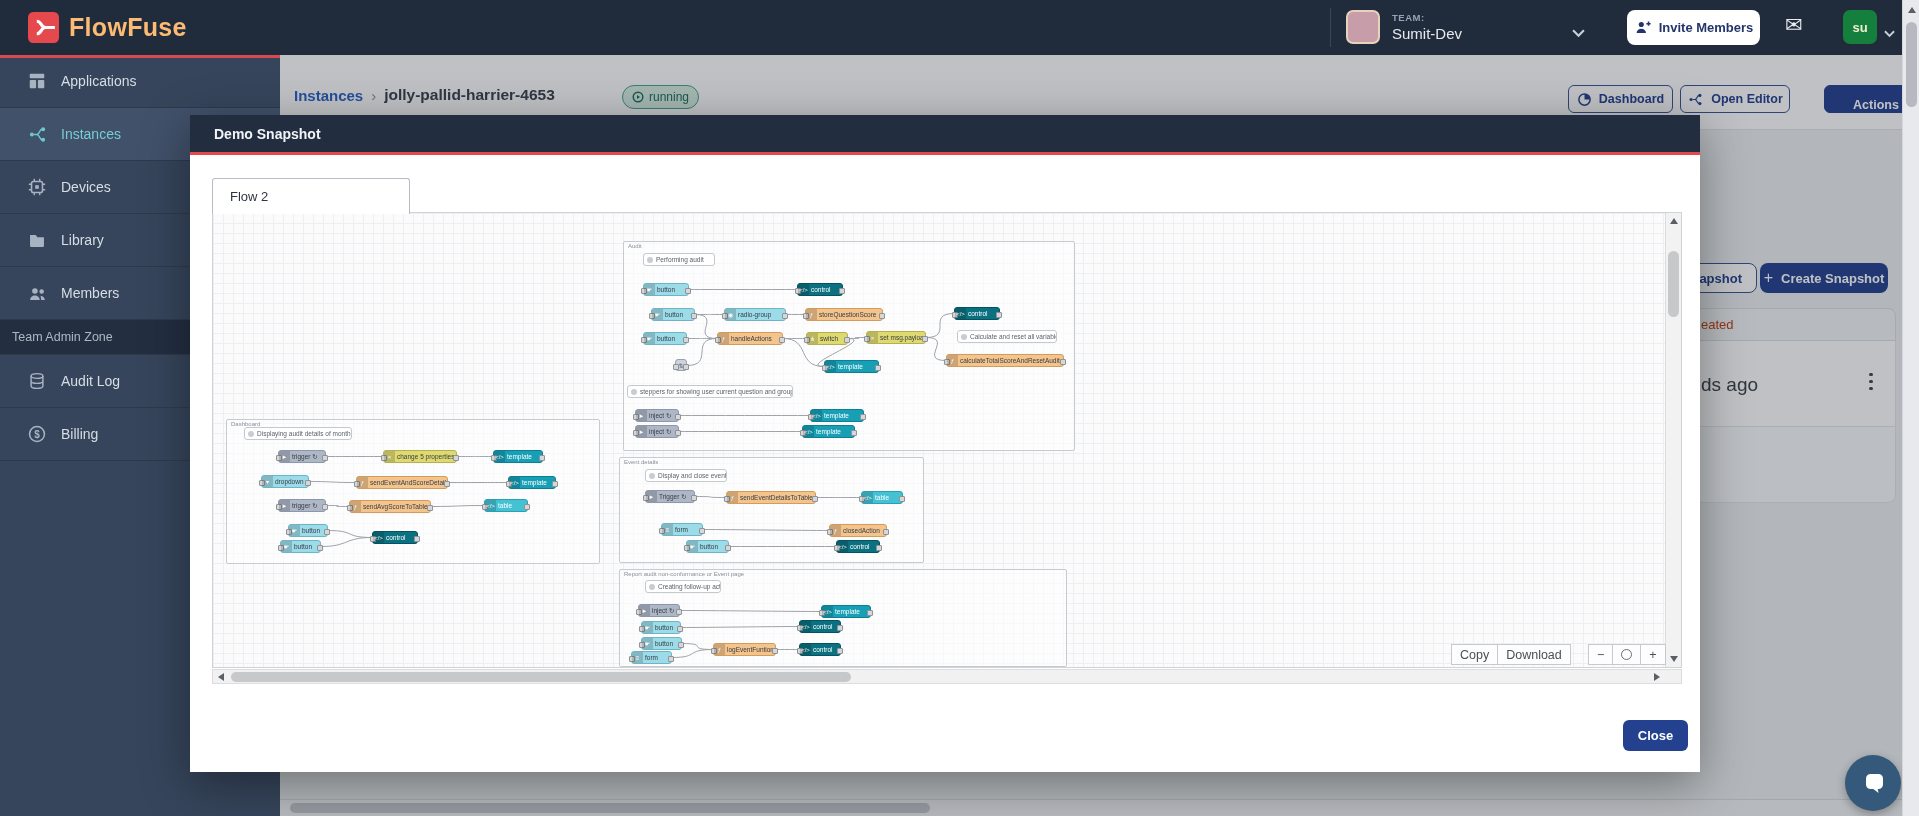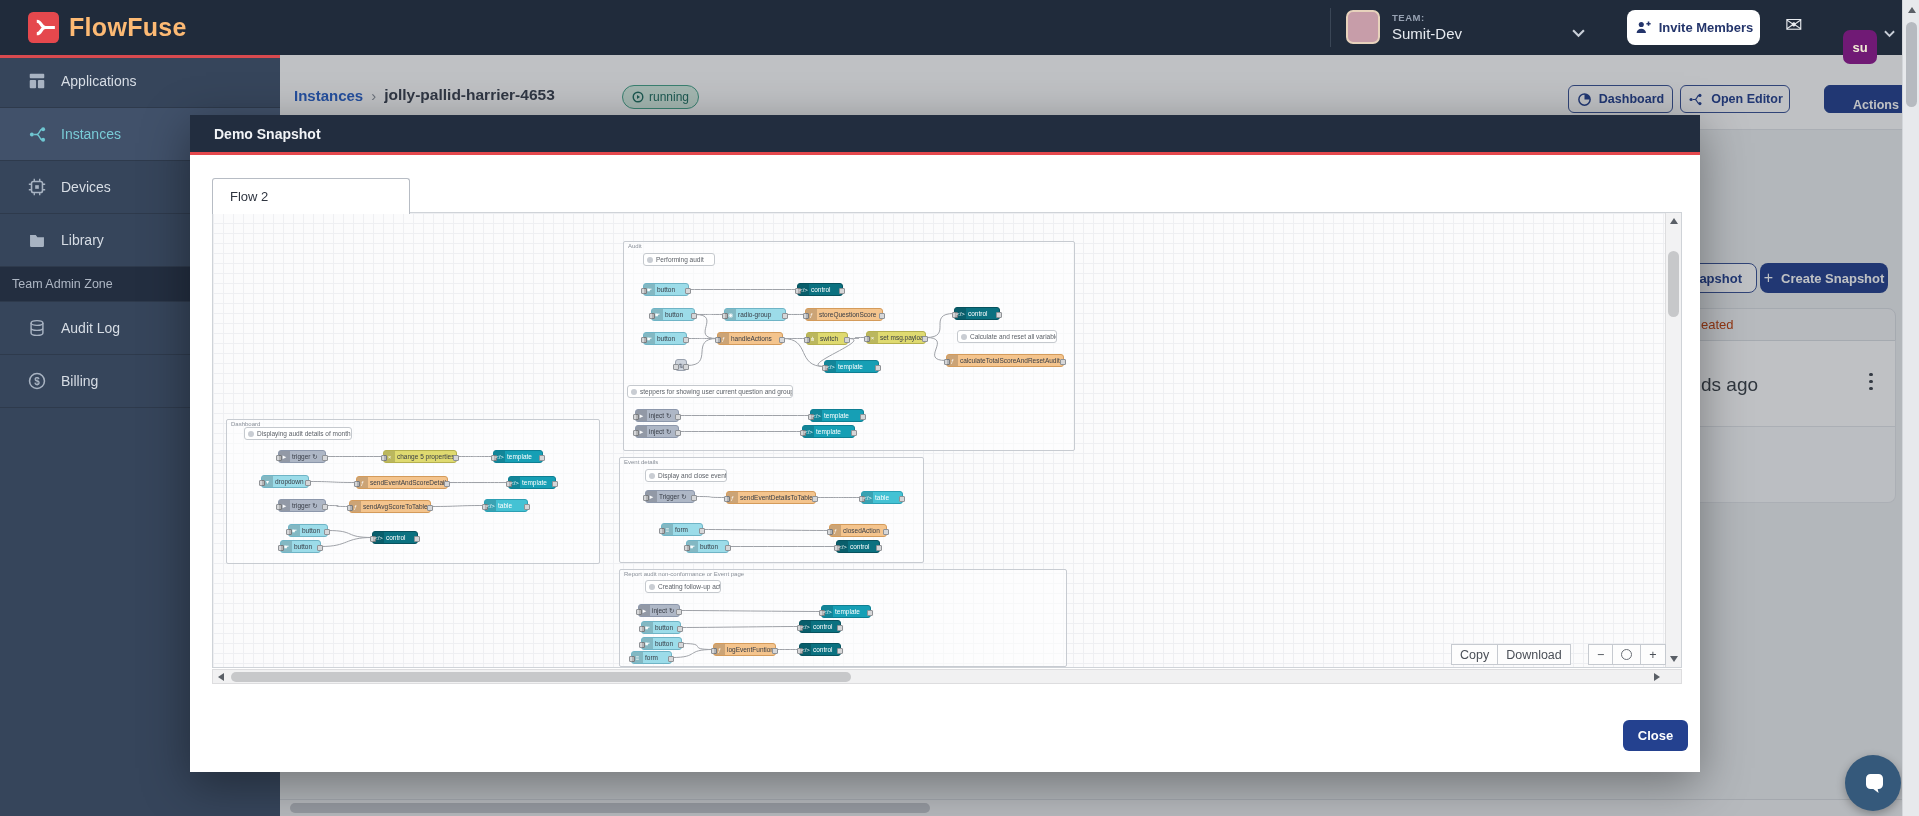--- a/index.html
+++ b/index.html
@@ -13,21 +13,21 @@
   .brand-name { color:#fdba74; font-size:25px; font-weight:600; letter-spacing:.3px; }
   .tb-divider { position:absolute; left:1330px; top:8px; width:1px; height:39px; background:#3A4656; }
   .team-sel { position:absolute; left:1346px; top:10px; display:flex; align-items:center; cursor:pointer; }
   .team-avatar { width:34px; height:34px; border-radius:7px; background:#C79DA9; border:2px solid #E7D2BC; }
   .team-txt { margin-left:12px; }
   .team-label { font-size:9.5px; font-weight:bold; color:#97A2B2; letter-spacing:.5px; }
   .team-name { font-size:15px; color:#E6EAF0; margin-top:2px; }
   .tb-chevron { position:absolute; left:1572px; top:24px; color:#C9CFD8; }
   .invite-btn { position:absolute; left:1627px; top:10px; width:133px; height:35px; background:#FFFFFF; border-radius:8px; display:flex; align-items:center; justify-content:center; gap:7px; color:#24356B; font-size:13px; font-weight:bold; cursor:pointer; }
   .mail-icon { position:absolute; left:1785px; top:13px; font-size:21px; color:#E8EBEF; cursor:pointer; }
-  .user-avatar { position:absolute; left:1843px; top:10px; width:34px; height:34px; border-radius:7px; background:#701a75; color:#F1EDD3; font-size:13px; font-weight:bold; display:flex; align-items:center; justify-content:center; cursor:pointer;margin-top:20px; }
+  .user-avatar { position:absolute; left:1843px; top:10px; width:34px; height:34px; border-radius:7px; background:#15803d; color:#F1EDD3; font-size:13px; font-weight:bold; display:flex; align-items:center; justify-content:center; cursor:pointer; }
   .tb-chevron2 { position:absolute; left:1884px; top:24px; color:#C9CFD8; }
 
   
   .sidebar { position:absolute; left:0; top:55px; width:280px; height:761px; background:#36455B; z-index:12; }
   .side-redline { position:absolute; left:0; top:0; width:280px; height:3px; background:#D84A4F; }
   .snav-item { height:53px; display:flex; align-items:center; padding-left:26px; gap:13px; border-bottom:1px solid #2E3A4C; color:#D7DDE5; font-size:14px; cursor:pointer; }
   .snav-item .snav-icon { color:#A8B3C2; display:flex; width:22px; justify-content:center; }
   .snav-item.active { background:#41516A; color:#79CBD6; }
   .snav-item.active .snav-icon { color:#6FC7D2; }
   .snav-section { height:35px; background:#232E40; color:#AEB7C4; font-size:12.5px; display:flex; align-items:center; padding-left:12px; border-bottom:1px solid #2E3A4C; }
@@ -221,20 +221,31 @@
           </span>
           <span>Devices</span>
         </div>
         <div class="snav-item">
           <span class="snav-icon">
             <svg width="20" height="18" viewBox="0 0 22 22">
               <path d="M2.5 5h7l2 2.5h8V18a1.5 1.5 0 01-1.5 1.5H4A1.5 1.5 0 012.5 18z" fill="currentColor"></path>
             </svg>
           </span>
           <span>Library</span>
+        </div>
+        <div class="snav-item">
+          <span class="snav-icon">
+            <svg width="21" height="19" viewBox="0 0 22 22">
+              <circle cx="8" cy="8" r="3.2" fill="currentColor"></circle>
+              <path d="M2.5 18.5c0-3.2 2.6-5.2 5.5-5.2s5.5 2 5.5 5.2z" fill="currentColor"></path>
+              <circle cx="15.8" cy="8.8" r="2.6" fill="currentColor"></circle>
+              <path d="M14.6 13.6c2.8.4 4.9 2.3 4.9 4.9h-4.2" fill="currentColor"></path>
+            </svg>
+          </span>
+          <span>Members</span>
         </div>
       </div>
     <div class="snav-section">Team Admin Zone</div>
     <div id="sidebar-admin">
         <div class="snav-item">
           <span class="snav-icon">
             <svg width="20" height="20" viewBox="0 0 22 22">
               <ellipse cx="11" cy="5.5" rx="6.5" ry="2.6" fill="none" stroke="currentColor" stroke-width="1.6"></ellipse>
               <path d="M4.5 5.5v11c0 1.5 2.9 2.6 6.5 2.6s6.5-1.1 6.5-2.6v-11M4.5 11c0 1.5 2.9 2.6 6.5 2.6s6.5-1.1 6.5-2.6" fill="none" stroke="currentColor" stroke-width="1.6"></path>
             </svg>

